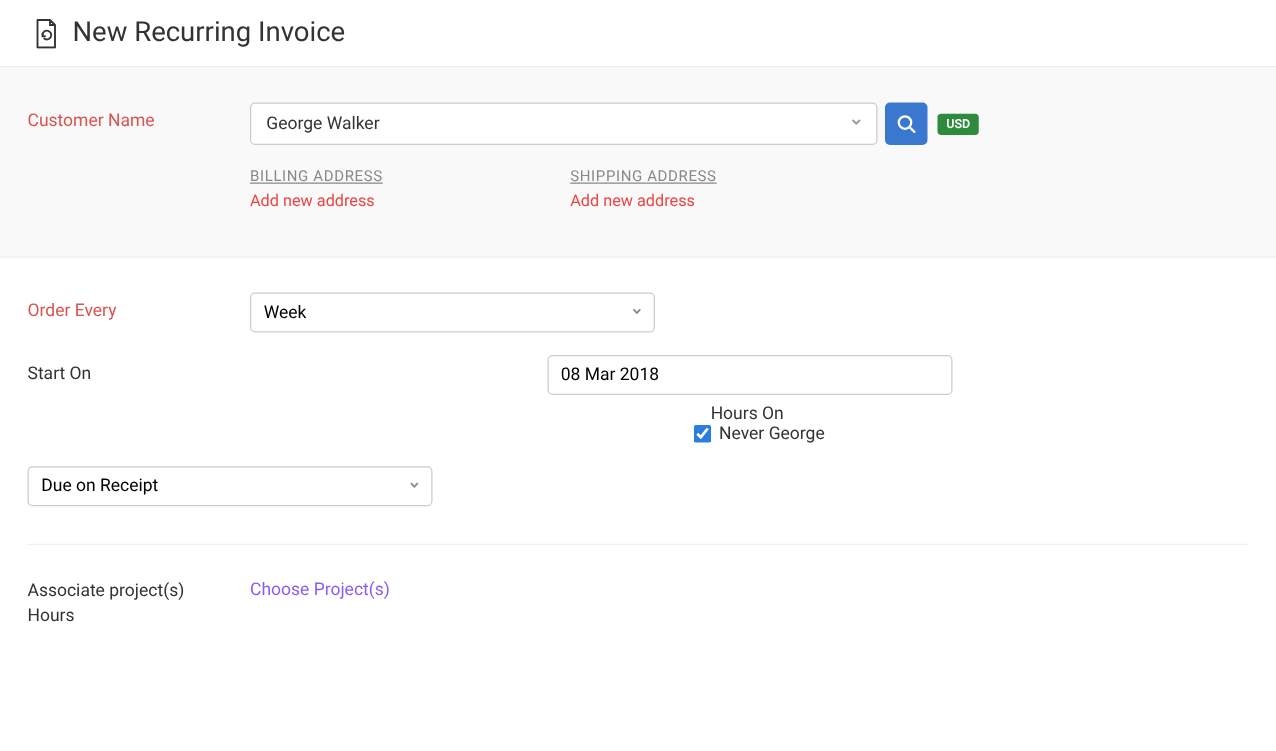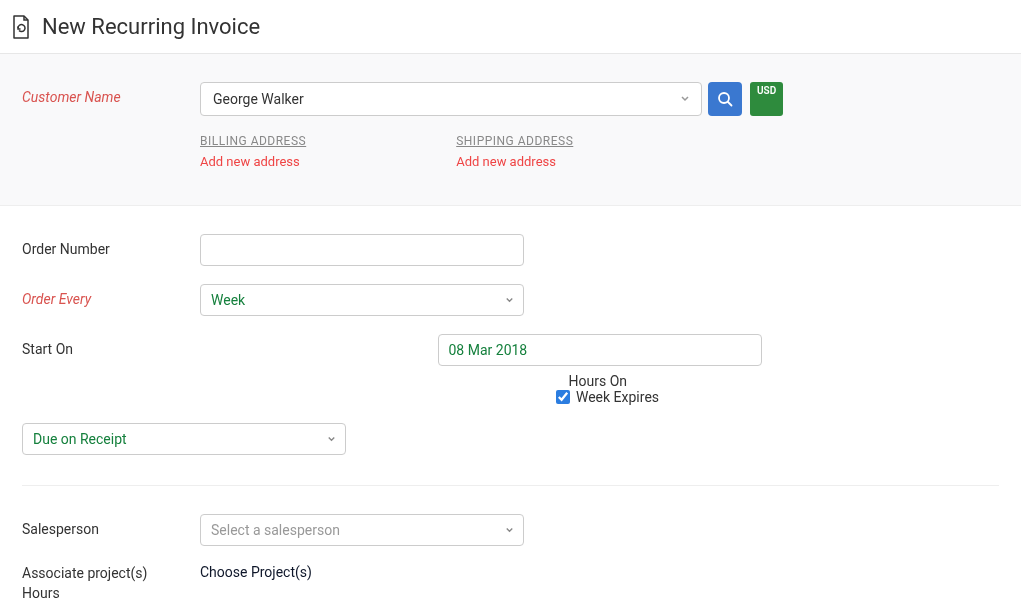--- a/index.html
+++ b/index.html
@@ -6,21 +6,21 @@
 body {
   font-family: -apple-system, BlinkMacSystemFont, "Segoe UI", Roboto, Helvetica, Arial, sans-serif;
   font-size: 14px;
   color: #333;
   background: #fff;
   width: 1021px;
 }
 .page-header {
   display: flex;
   align-items: center;
-  padding: 14px 10px;
+  padding: 14px 26px;
   border-bottom: 1px solid #e7e7e7;
 }
 .page-header svg { margin-right: 10px; }
 .page-title {
   font-size: 22px;
   font-weight: 400;
   color: #333;
 }
 .section-customer {
   background: #f9f9fa;
@@ -33,22 +33,22 @@
   margin-bottom: 18px;
 }
 .form-row:last-child { margin-bottom: 0; }
 .field-label {
   width: 178px;
   flex-shrink: 0;
   font-size: 14px;
   color: #333;
   padding-top: 7px;
 }
-.field-label.req { color: #d9534f; font-style: italic; }
-.field-body { flex: 1; display: flex; }
+.field-label.req { color: #d9534f; }
+.field-body { flex: 1; display: flex; align-items: center; }
 .cust-select {
   position: relative;
   width: 502px;
   height: 34px;
   background: #fff;
   border: 1px solid #ccc;
   border-radius: 4px;
   display: flex;
   align-items: center;
   padding: 0 30px 0 12px;
@@ -106,21 +106,21 @@
 }
 .text-input, .select-input, .date-input {
   width: 324px;
   height: 32px;
   border: 1px solid #ccc;
   border-radius: 4px;
   padding: 0 10px;
   font-size: 14px;
   font-family: inherit;
   background: #fff;
-  color: #15803d;
+  color: #000000;
 }
 .select-input {
   position: relative;
   display: flex;
   align-items: center;
   cursor: pointer;
   padding-right: 28px;
 }
 .select-input .sel-chev {
   position: absolute;
@@ -162,21 +162,21 @@
   width: 14px;
   height: 14px;
   accent-color: #2b7de0;
 }
 .divider {
   border: none;
   border-top: 1px solid #eee;
   margin: 30px 0 28px;
 }
 .link-action {
-  color: #0f172a;
+  color: #8b5cf6;
   cursor: pointer;
   font-size: 14px;
   padding-top: 0px;
 }
 .form-row.tiny-gap { margin-bottom: 0px; }
 .assoc-label { line-height: 1.4; padding-top:0; }
 </style>
 </head>
 <body>
 
@@ -219,26 +219,20 @@
     <div class="addr-col">
       <div class="addr-heading">SHIPPING ADDRESS</div>
       <div class="addr-link">Add new address</div>
     </div>
   </div>
 </div>
 
 <div class="section-main">
 
 
-  <div class="form-row">
-    <div class="field-label">Order Number</div>
-    <div class="field-body">
-      <input type="text" class="text-input" value="" style="">
-    </div>
-  </div>
 
   <div class="form-row">
     <div class="field-label req">Order Every</div>
     <div class="field-body">
       <div class="select-input">
         <span>Week</span>
         <span class="sel-chev">
           <svg width="11" height="11" viewBox="0 0 12 12" fill="none" stroke="#888" stroke-width="1.5">
               <path d="M3 5 L6 8 L9 5"></path>
             </svg>
@@ -247,53 +241,40 @@
     </div>
   </div>
 
   <div class="form-row">
     <div class="field-label">Start On</div>
     <div class="field-body date-row">
       <input type="text" class="date-input" value="08 Mar 2018" style="">
       <div class="field-label ends-label">Hours On</div>
       <label class="never-expires">
         <input type="checkbox" checked="" style="">
-        <span>Week Expires</span>
+        <span>Never George</span>
       </label>
     </div>
   </div>
 
   <div class="form-row">
     <div class="field-body">
       <div class="select-input">
         <span>Due on Receipt</span>
         <span class="sel-chev">
           <svg width="11" height="11" viewBox="0 0 12 12" fill="none" stroke="#888" stroke-width="1.5">
               <path d="M3 5 L6 8 L9 5"></path>
             </svg>
         </span>
       </div>
     </div>
   </div>
 
   <hr class="divider">
 
-  <div class="form-row">
-    <div class="field-label">Salesperson</div>
-    <div class="field-body">
-      <div class="select-input placeholder">
-        <span>Select a salesperson</span>
-        <span class="sel-chev">
-          <svg width="11" height="11" viewBox="0 0 12 12" fill="none" stroke="#888" stroke-width="1.5">
-              <path d="M3 5 L6 8 L9 5"></path>
-            </svg>
-        </span>
-      </div>
-    </div>
-  </div>
 
   <div class="form-row tiny-gap">
     <div class="field-label assoc-label">
       <span>Associate project(s)</span><br>
       <span>Hours</span>
     </div>
     <div class="field-body">
       <span class="link-action">Choose Project(s)</span>
     </div>
   </div>

